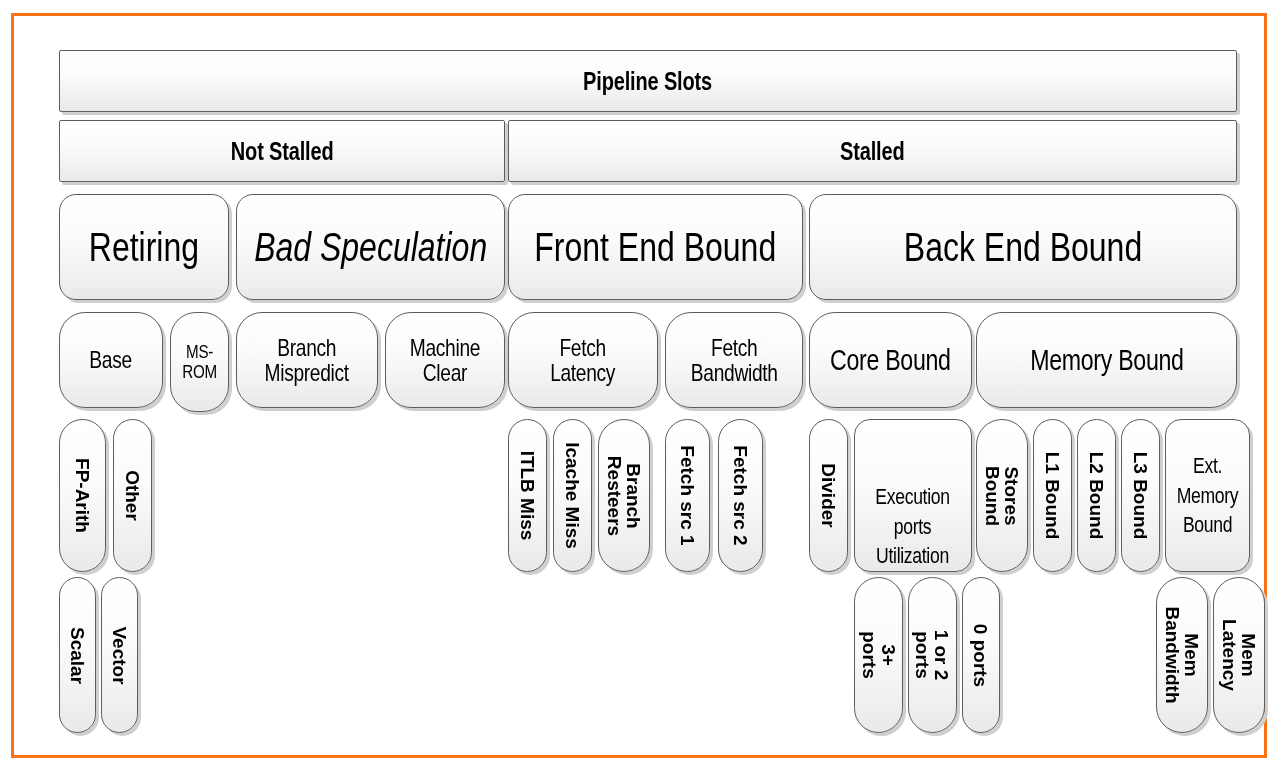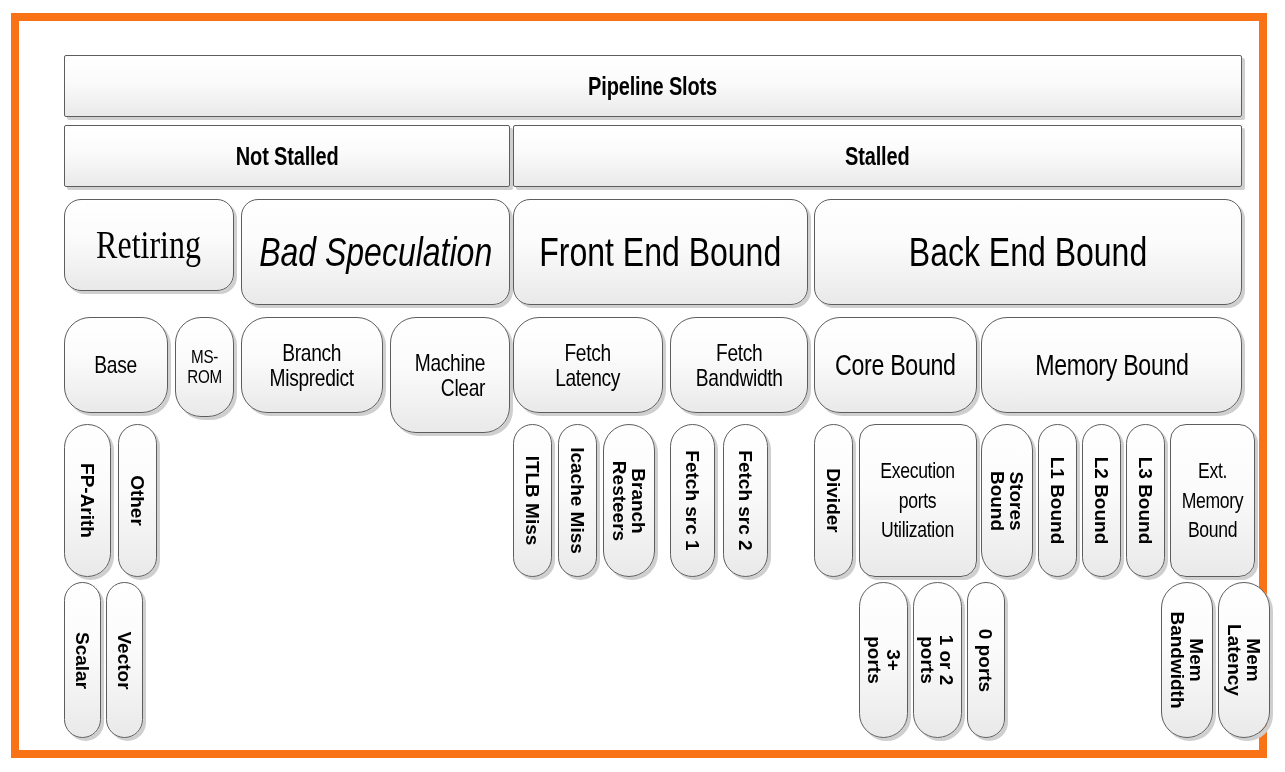--- a/index.html
+++ b/index.html
@@ -11,21 +11,21 @@
     position:relative;
     width:1285px;height:772px;
     background:#ffffff;
     overflow:hidden;
   }
   
   #frame{
     position:absolute;
     left:11px;top:13px;
     width:1256px;height:745px;
-    border:8px solid #f97316;
+    border:3px solid #f97316;
     box-sizing:border-box;
     background:#ffffff;
   }
 
   
   .node{
     position:absolute;
     box-sizing:border-box;
     border:1px solid #5d5d5d;
     background:linear-gradient(to bottom,#ffffff 0%,#fbfbfb 42%,#f2f2f2 72%,#e9e9e9 100%);
@@ -83,21 +83,21 @@
       <span class="lbl">Pipeline Slots</span>
     </div>
 
     <div class="node bar" style="left:45px;top:104px;width:446px;height:62px;">
       <span class="lbl">Not Stalled</span>
     </div>
     <div class="node bar" style="left:494px;top:104px;width:729px;height:62px;">
       <span class="lbl">Stalled</span>
     </div>
 
-    <div class="node lvl3" style="left:45px;top:178px;width:170px;height:92px;font-family:Liberation Serif, serif;">
+    <div class="node lvl3" style="left:45px;top:178px;width:170px;height:106px;">
       <span class="lbl">Retiring</span>
     </div>
     <div class="node lvl3" style="left:222px;top:178px;width:269px;height:106px;font-style:italic;">
       <span class="lbl">Bad Speculation</span>
     </div>
     <div class="node lvl3" style="left:795px;top:178px;width:428px;height:106px;">
       <span class="lbl">Back End Bound</span>
     </div>
     <div class="node lvl3" style="left:494px;top:178px;width:295px;height:106px;">
       <span class="lbl">Front End Bound</span>
@@ -107,21 +107,21 @@
       <span class="lbl">Base</span>
     </div>
     <div class="node lvl4 small" style="left:156px;top:296px;width:59px;height:100px;">
       <span class="lbl">MS-
 ROM</span>
     </div>
     <div class="node lvl4" style="left:222px;top:296px;width:142px;height:96px;text-align:center;">
       <span class="lbl">Branch
 Mispredict</span>
     </div>
-    <div class="node lvl4" style="left:371px;top:296px;width:120px;height:116px;text-align:right;">
+    <div class="node lvl4" style="left:371px;top:296px;width:120px;height:96px;">
       <span class="lbl">Machine
 Clear</span>
     </div>
     <div class="node lvl4" style="left:494px;top:296px;width:150px;height:96px;">
       <span class="lbl">Fetch
 Latency</span>
     </div>
     <div class="node lvl4" style="left:651px;top:296px;width:138px;height:96px;">
       <span class="lbl">Fetch
 Bandwidth</span>
@@ -154,21 +154,21 @@
     <div class="node vert" style="left:651px;top:403px;width:45px;height:153px;">
       <span class="lbl">Fetch src 1</span>
     </div>
     <div class="node vert" style="left:704px;top:403px;width:45px;height:153px;">
       <span class="lbl">Fetch src 2</span>
     </div>
 
     <div class="node vert" style="left:795px;top:403px;width:39px;height:153px;">
       <span class="lbl">Divider</span>
     </div>
-    <div class="node leafbox" style="left:840px;top:403px;width:118px;height:153px;">
+    <div class="node leafbox" style="left:840px;top:403px;width:118px;height:153px;align-items:flex-end;">
       <span class="lbl">Execution
 ports
 Utilization</span>
     </div>
 
     <div class="node vert" style="left:962px;top:403px;width:52px;height:153px;">
       <span class="lbl">Stores
 Bound</span>
     </div>
     <div class="node vert" style="left:1019px;top:403px;width:39px;height:153px;">

